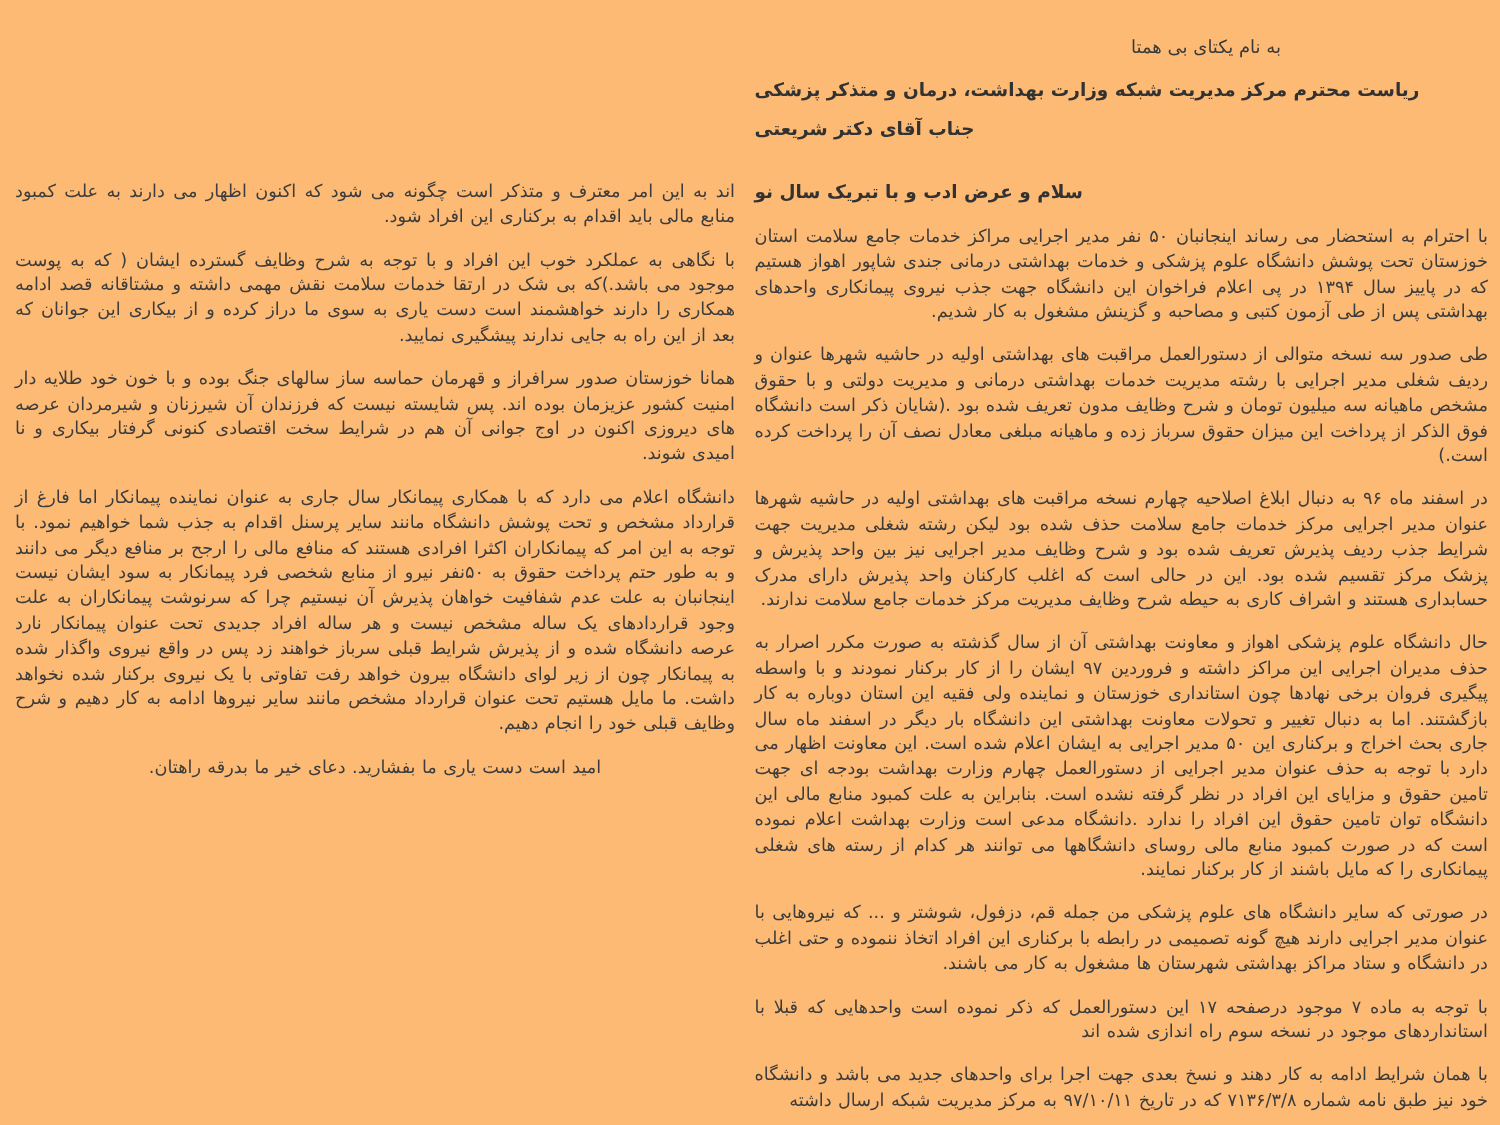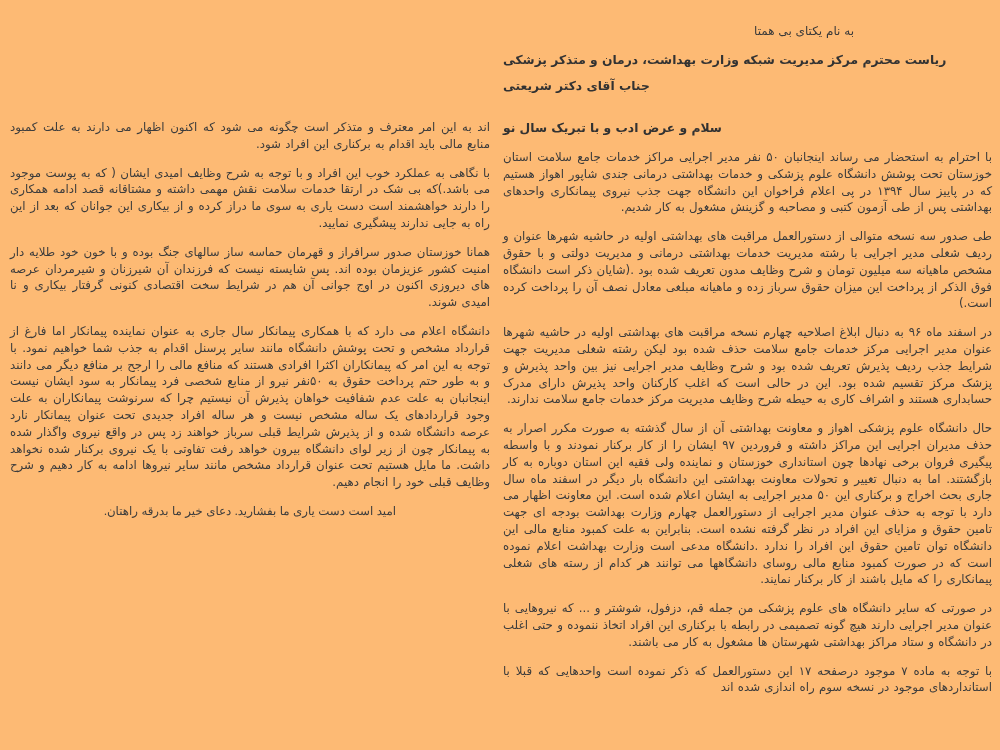--- a/index.html
+++ b/index.html
@@ -66,43 +66,43 @@
     font-size: 11.8px;
     line-height: 16.8px;
     text-align: justify;
     text-align-last: right;
     margin: 12px 0 8px 0;
     word-spacing: 0.5px;
   }
   p.body-par.closing {
     text-align: center;
     text-align-last: center;
-    font-family: Liberation Serif, serif;
   }
 </style>
 </head>
 <body>
 
 <div class="page">
 
   <div class="col col-right">
     <div class="bismillah">به نام یکتای بی همتا</div>
     <div class="recipient-line">ریاست محترم مرکز مدیریت شبکه وزارت بهداشت، درمان و متذکر پزشکی</div>
     <div class="recipient-line">جناب آقای دکتر شریعتی</div>
     <div class="salutation">سلام و عرض ادب و با تبریک سال نو</div>
 
     <p class="body-par">با احترام به استحضار می رساند اینجانبان ۵۰ نفر مدیر اجرایی مراکز خدمات جامع سلامت استان خوزستان تحت پوشش دانشگاه علوم پزشکی و خدمات بهداشتی درمانی جندی شاپور اهواز هستیم که در پاییز سال ۱۳۹۴ در پی اعلام فراخوان این دانشگاه جهت جذب نیروی پیمانکاری واحدهای بهداشتی پس از طی آزمون کتبی و مصاحبه و گزینش مشغول به کار شدیم.</p>
     <p class="body-par">طی صدور سه نسخه متوالی از دستورالعمل مراقبت های بهداشتی اولیه در حاشیه شهرها عنوان و ردیف شغلی مدیر اجرایی با رشته مدیریت خدمات بهداشتی درمانی و مدیریت دولتی و با حقوق مشخص ماهیانه سه میلیون تومان و شرح وظایف مدون تعریف شده بود .(شایان ذکر است دانشگاه فوق الذکر از پرداخت این میزان حقوق سرباز زده و ماهیانه مبلغی معادل نصف آن را پرداخت کرده است.)</p>
     <p class="body-par">در اسفند ماه ۹۶ به دنبال ابلاغ اصلاحیه چهارم نسخه مراقبت های بهداشتی اولیه در حاشیه شهرها عنوان مدیر اجرایی مرکز خدمات جامع سلامت حذف شده بود لیکن رشته شغلی مدیریت جهت شرایط جذب ردیف پذیرش تعریف شده بود و شرح وظایف مدیر اجرایی نیز بین واحد پذیرش و پزشک مرکز تقسیم شده بود. این در حالی است که اغلب کارکنان واحد پذیرش دارای مدرک حسابداری هستند و اشراف کاری به حیطه شرح وظایف مدیریت مرکز خدمات جامع سلامت ندارند.</p>
     <p class="body-par">حال دانشگاه علوم پزشکی اهواز و معاونت بهداشتی آن از سال گذشته به صورت مکرر اصرار به حذف مدیران اجرایی این مراکز داشته و فروردین ۹۷ ایشان را از کار برکنار نمودند و با واسطه پیگیری فروان برخی نهادها چون استانداری خوزستان و نماینده ولی فقیه این استان دوباره به کار بازگشتند. اما به دنبال تغییر و تحولات معاونت بهداشتی این دانشگاه بار دیگر در اسفند ماه سال جاری بحث اخراج و برکناری این ۵۰ مدیر اجرایی به ایشان اعلام شده است. این معاونت اظهار می دارد با توجه به حذف عنوان مدیر اجرایی از دستورالعمل چهارم وزارت بهداشت بودجه ای جهت تامین حقوق و مزایای این افراد در نظر گرفته نشده است. بنابراین به علت کمبود منابع مالی این دانشگاه توان  تامین حقوق این افراد را ندارد .دانشگاه مدعی است وزارت بهداشت اعلام  نموده است که در صورت کمبود منابع مالی روسای دانشگاهها می توانند هر کدام از رسته های شغلی پیمانکاری را که مایل باشند از کار برکنار نمایند.</p>
     <p class="body-par">در صورتی که سایر دانشگاه های علوم پزشکی من جمله قم، دزفول، شوشتر و ... که نیروهایی با عنوان مدیر اجرایی دارند هیچ گونه تصمیمی در رابطه با برکناری این افراد اتخاذ ننموده و حتی اغلب در دانشگاه و ستاد مراکز بهداشتی شهرستان ها مشغول به کار می باشند.</p>
     <p class="body-par">با توجه به ماده ۷ موجود درصفحه ۱۷ این دستورالعمل که ذکر نموده است واحدهایی که قبلا با استانداردهای موجود در نسخه سوم راه اندازی شده اند</p>
+    <p class="body-par">با همان شرایط ادامه به کار دهند و نسخ بعدی جهت اجرا برای واحدهای جدید می باشد و دانشگاه خود نیز طبق نامه شماره ۷۱۳۶/۳/۸ که در تاریخ ۹۷/۱۰/۱۱ به مرکز مدیریت شبکه ارسال داشته</p>
   </div>
 
   <div class="col col-left">
     <p class="body-par">اند به این امر معترف و متذکر است چگونه می شود که اکنون اظهار می دارند به علت کمبود منابع مالی باید اقدام به برکناری این افراد شود.</p>
-    <p class="body-par">با نگاهی به عملکرد خوب این افراد و با توجه به شرح وظایف امیدی ایشان ( که به پوست موجود می باشد.)که بی شک در ارتقا خدمات سلامت نقش مهمی داشته و مشتاقانه قصد ادامه همکاری را دارند خواهشمند است دست یاری به سوی ما دراز کرده و از بیکاری این جوانان که بعد از این راه به جایی ندارند پیشگیری نمایید.</p>
+    <p class="body-par">با نگاهی به عملکرد خوب این افراد و با توجه به شرح وظایف گسترده ایشان ( که به پوست موجود می باشد.)که بی شک در ارتقا خدمات سلامت نقش مهمی داشته و مشتاقانه قصد ادامه همکاری را دارند خواهشمند است دست یاری به سوی ما دراز کرده و از بیکاری این جوانان که بعد از این راه به جایی ندارند پیشگیری نمایید.</p>
     <p class="body-par">همانا خوزستان صدور سرافراز و قهرمان حماسه ساز سالهای جنگ بوده و با خون خود طلایه دار امنیت کشور عزیزمان بوده اند. پس شایسته نیست که فرزندان آن شیرزنان و شیرمردان عرصه های دیروزی اکنون در اوج جوانی آن هم در شرایط سخت اقتصادی کنونی گرفتار بیکاری و نا امیدی شوند.</p>
     <p class="body-par">دانشگاه اعلام می دارد که با همکاری پیمانکار سال جاری به عنوان نماینده پیمانکار اما فارغ از قرارداد مشخص و تحت پوشش دانشگاه مانند سایر پرسنل اقدام به جذب شما خواهیم نمود. با توجه به این امر که پیمانکاران اکثرا افرادی هستند که منافع مالی را ارجح بر منافع دیگر می دانند و به طور حتم پرداخت حقوق به ۵۰نفر نیرو از منابع شخصی فرد پیمانکار به سود ایشان نیست اینجانبان به علت عدم شفافیت خواهان پذیرش آن نیستیم چرا که سرنوشت پیمانکاران به علت وجود قراردادهای یک ساله مشخص نیست و هر ساله افراد جدیدی تحت عنوان پیمانکار نارد عرصه دانشگاه شده و از پذیرش شرایط قبلی سرباز خواهند زد پس در واقع نیروی واگذار شده به پیمانکار چون از زیر لوای دانشگاه بیرون خواهد رفت تفاوتی با یک نیروی برکنار شده نخواهد داشت. ما مایل هستیم تحت عنوان قرارداد مشخص مانند سایر نیروها ادامه به کار دهیم و شرح وظایف قبلی خود را انجام دهیم.</p>
     <p class="body-par closing">امید است دست یاری ما بفشارید. دعای خیر ما بدرقه راهتان.</p>
   </div>
 
 </div>
 
 </body></html>

